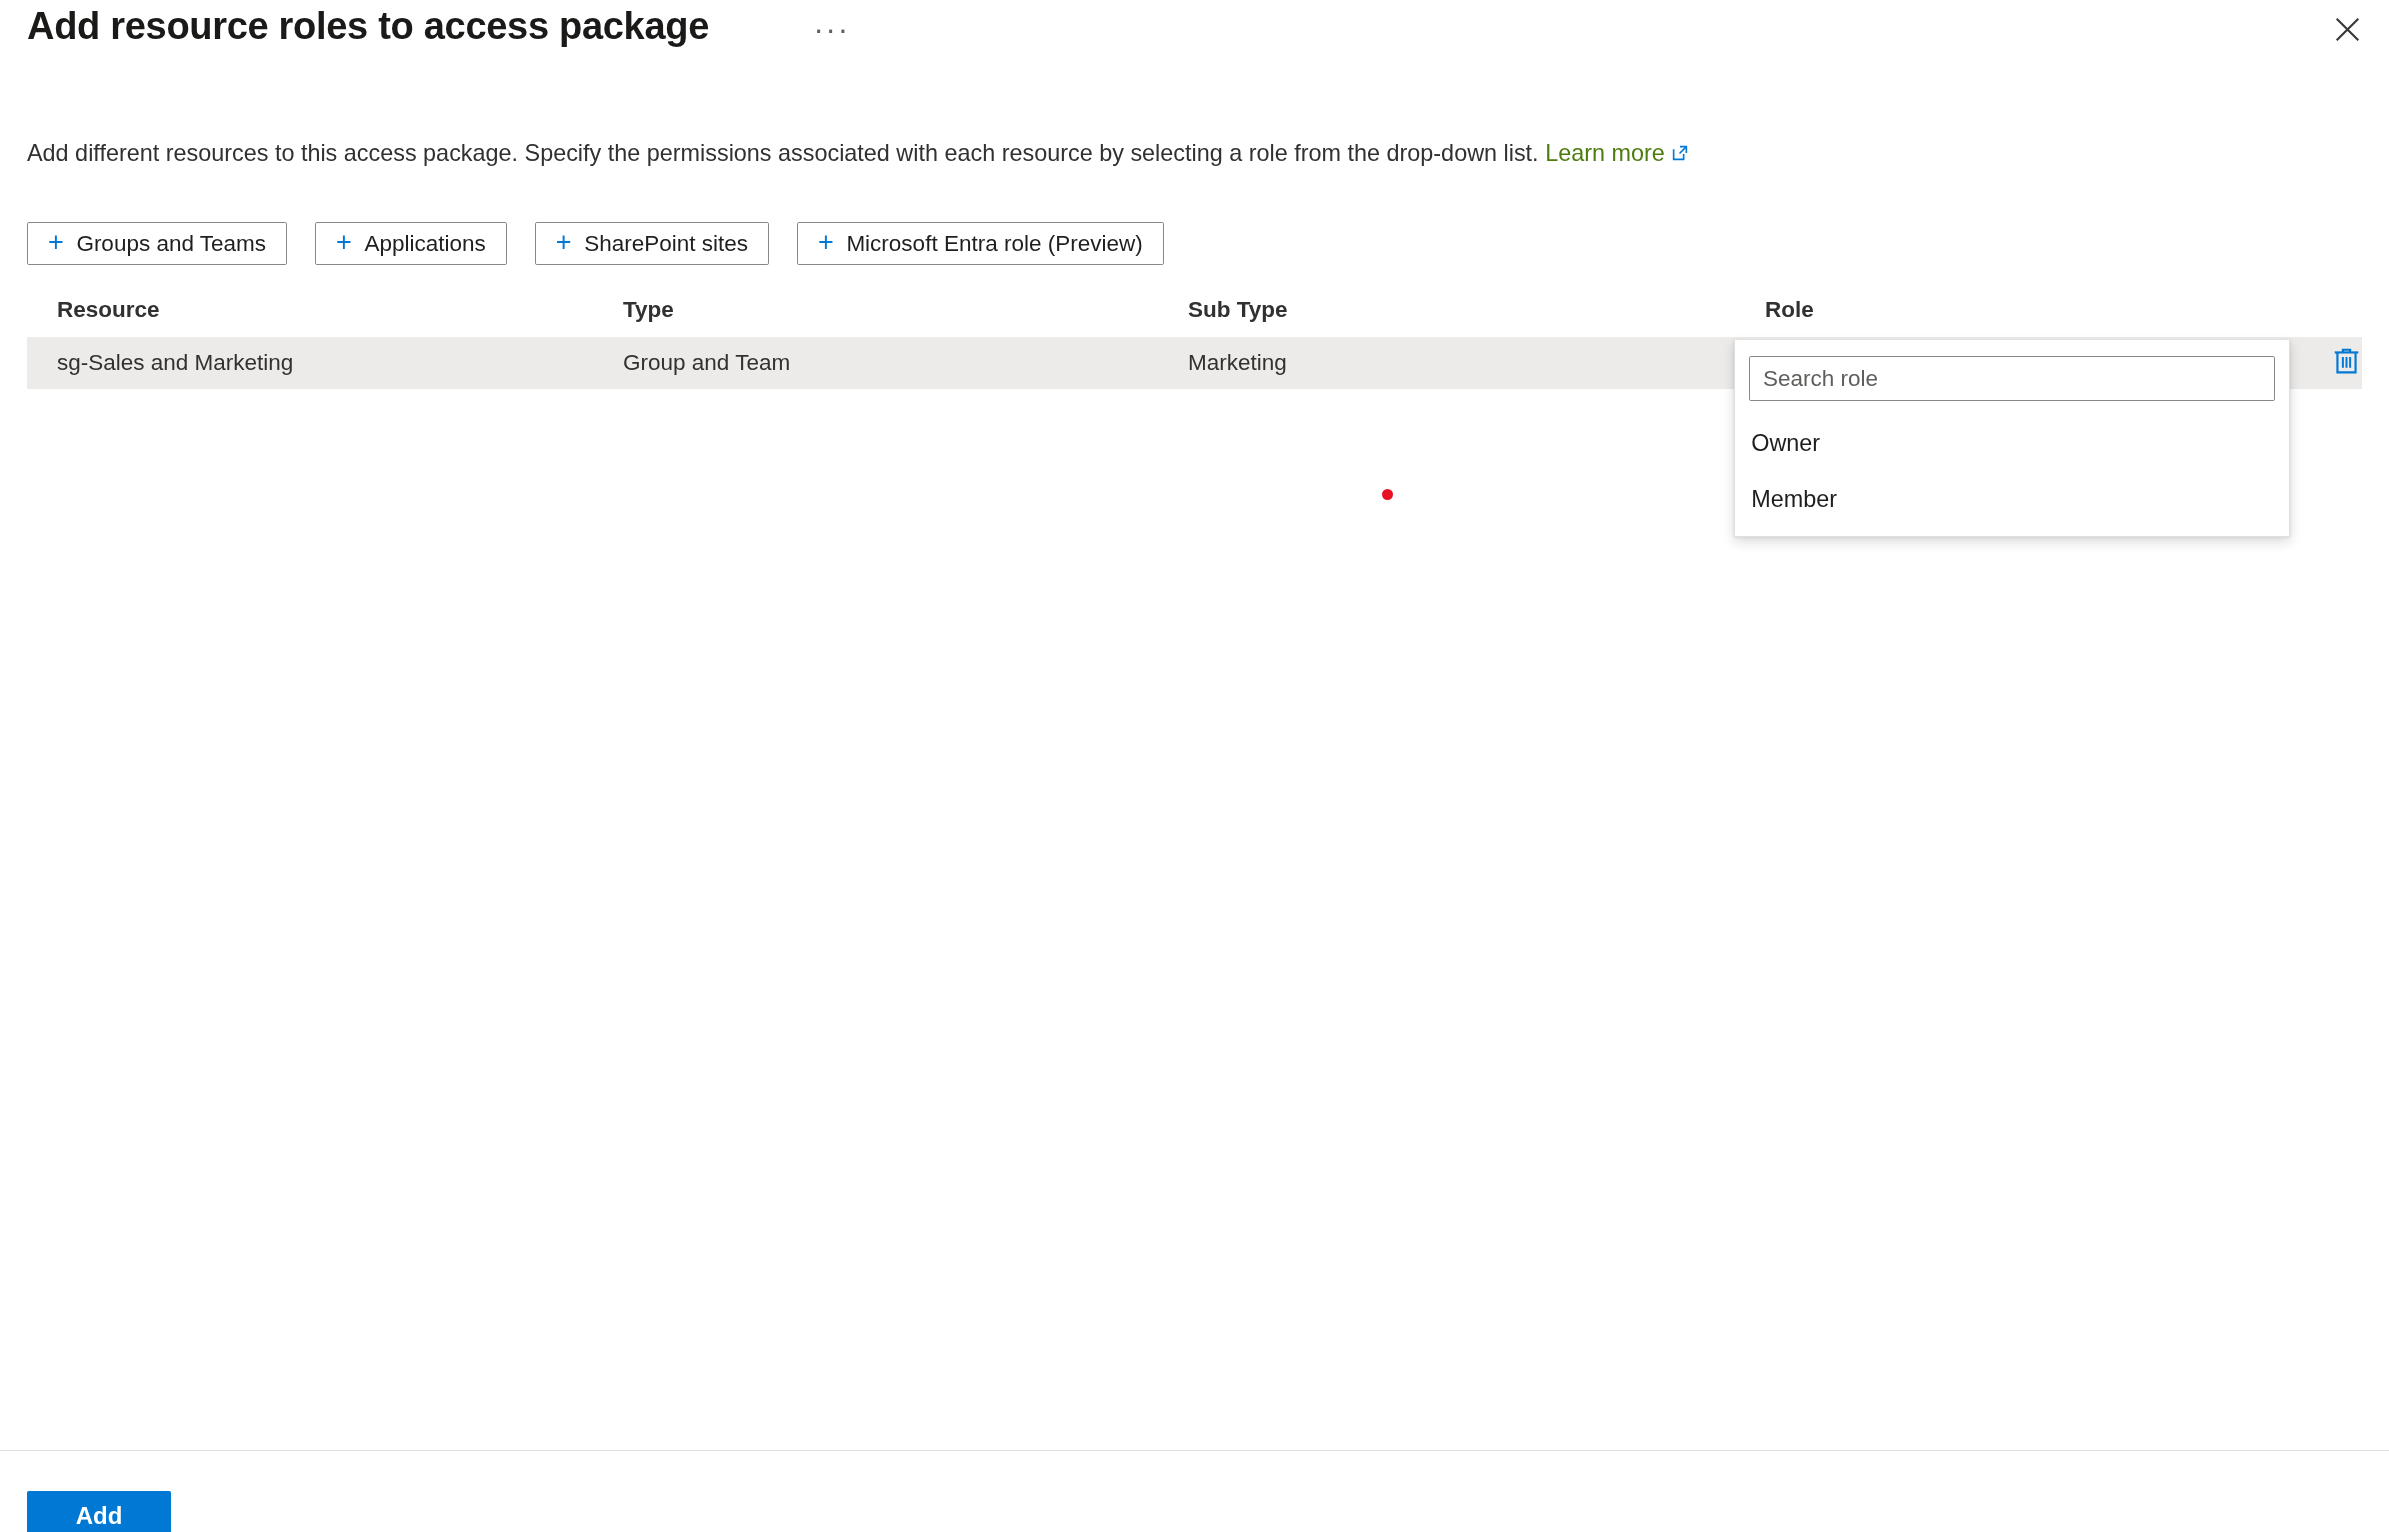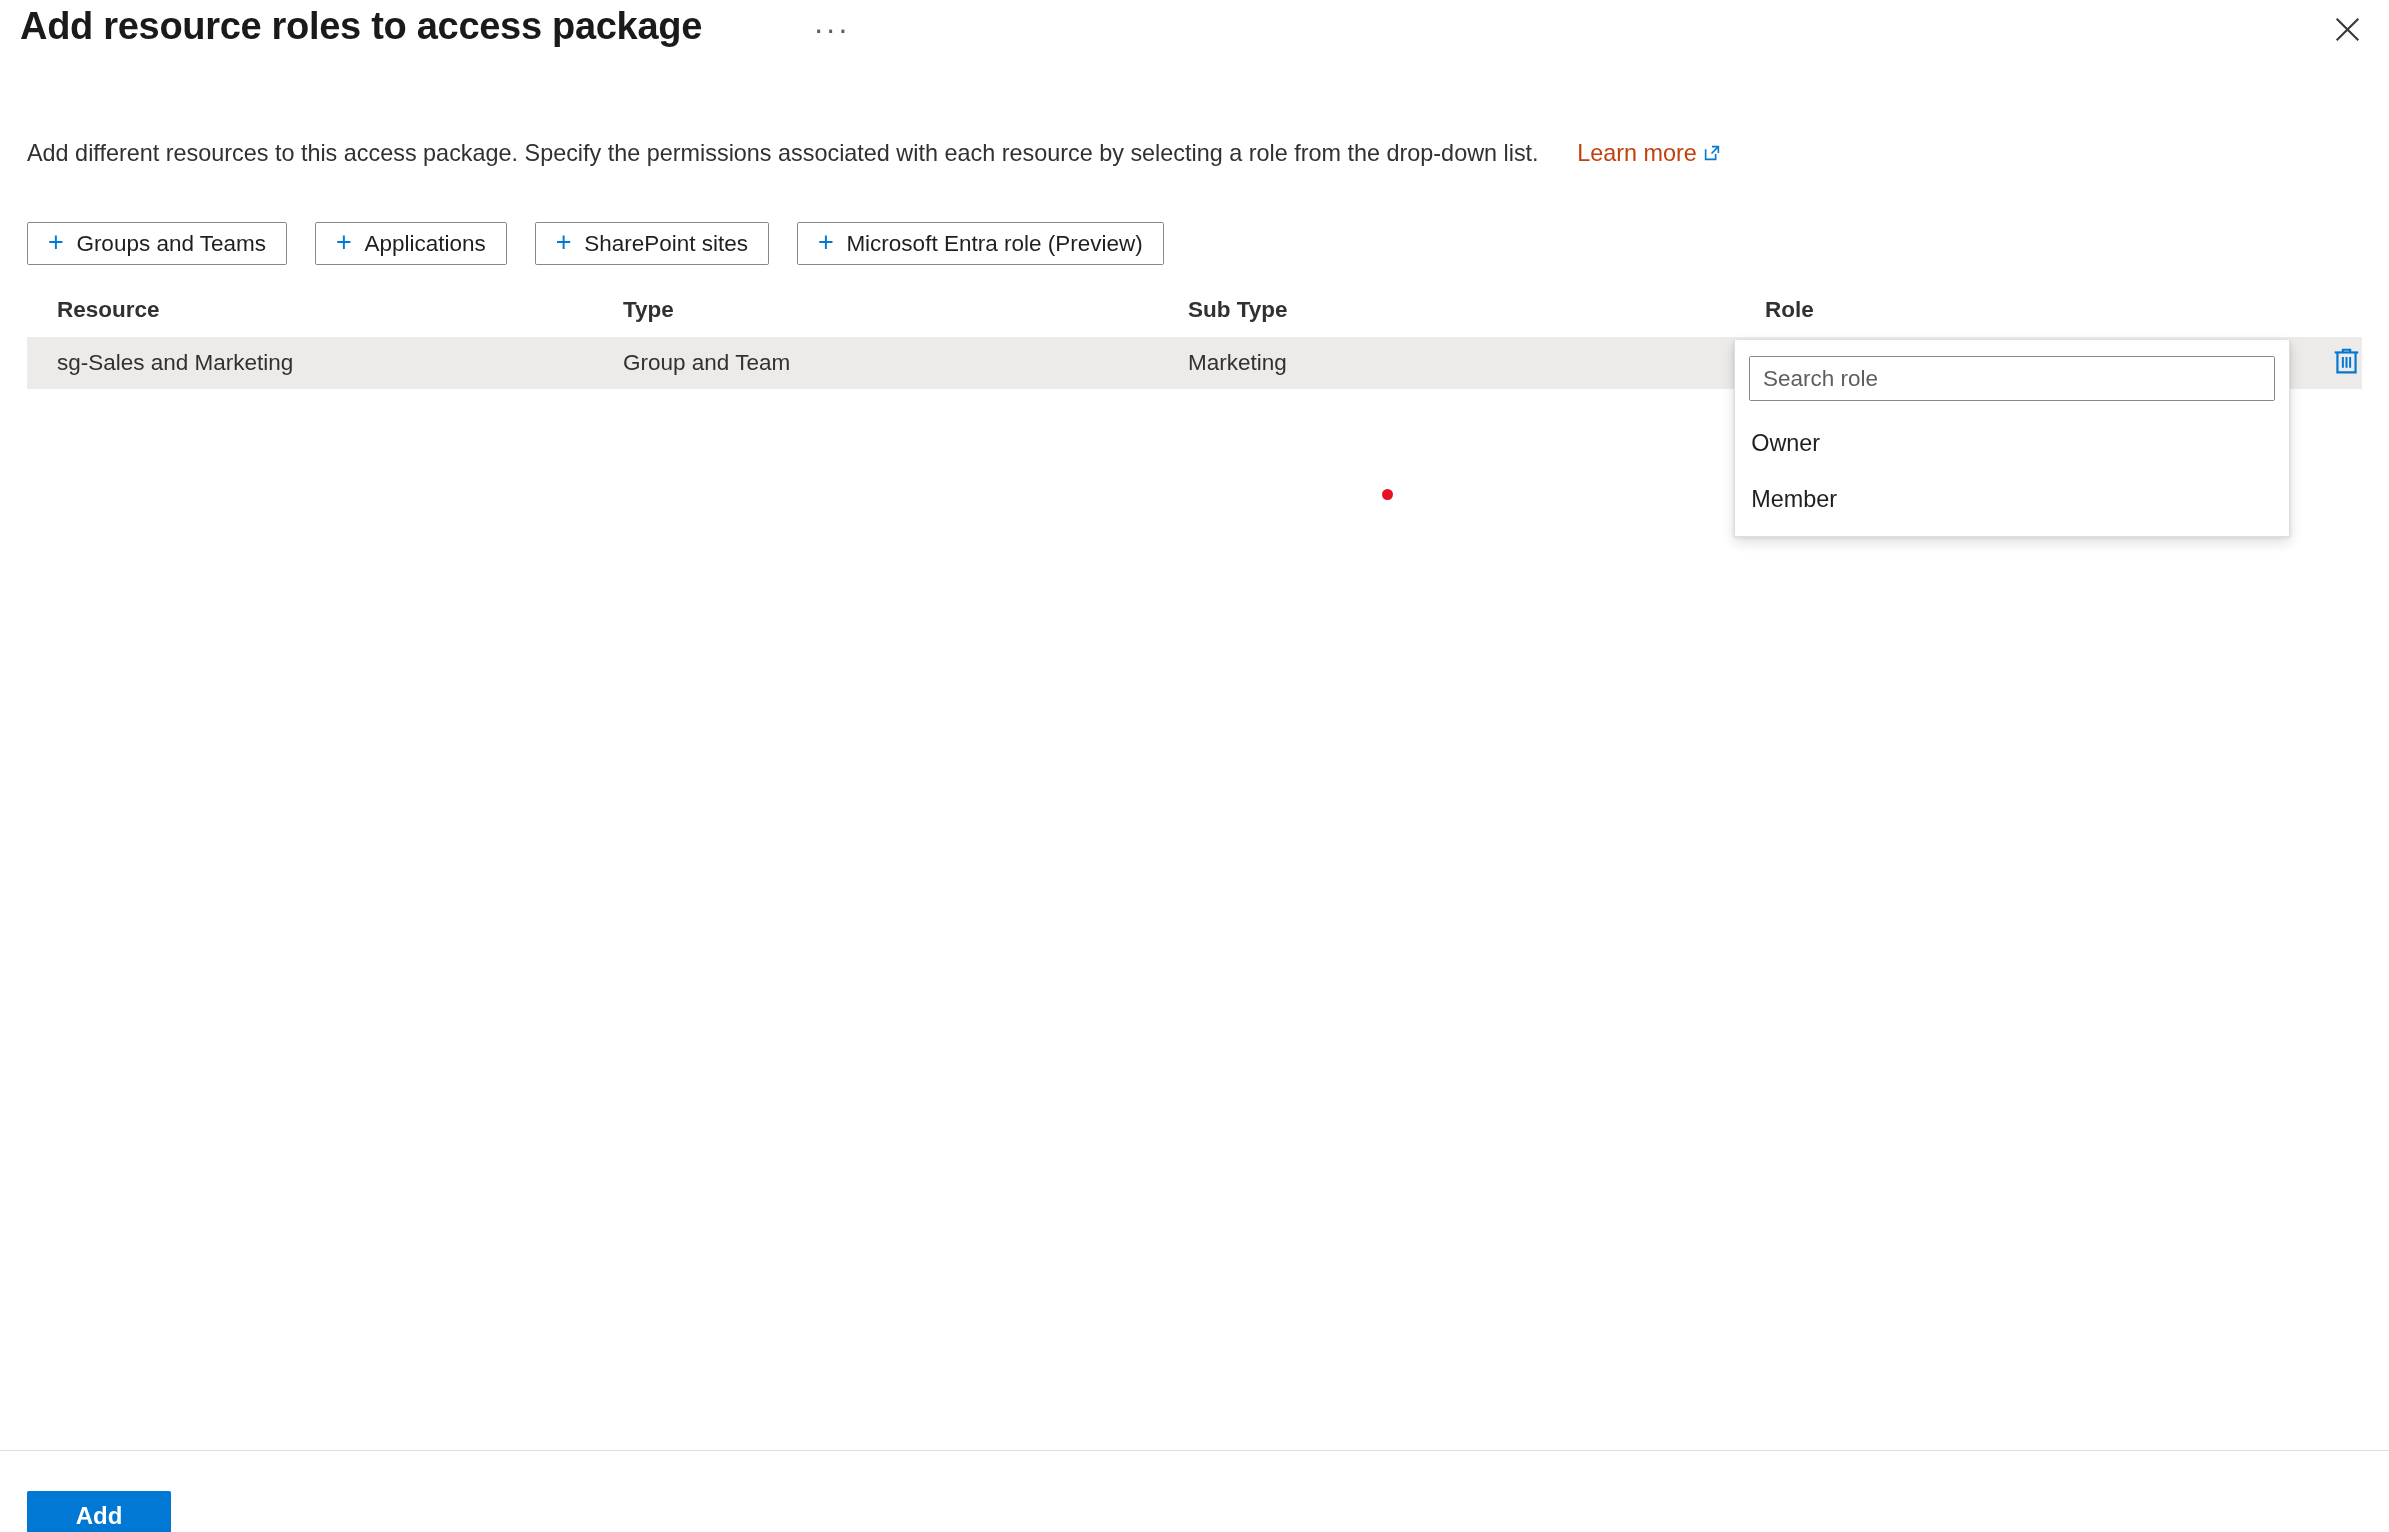--- a/index.html
+++ b/index.html
@@ -20,21 +20,21 @@
 
   
   .panel-header {
     position: absolute;
     left: 0; top: 0;
     width: 2389px;
     height: 86px;
   }
   .panel-title {
     position: absolute;
-    left: 20px;
+    left: 27px;
     top: 4.5px;
     font-size: 38px;
     font-weight: 600;
     color: #1b1a19;
     letter-spacing: -0.3px;
     white-space: nowrap;
   }
   .header-ellipsis {
     position: absolute;
     left: 808px;
@@ -65,24 +65,23 @@
   .description {
     position: absolute;
     left: 27px;
     top: 137px;
     font-size: 23.4px;
     line-height: 32px;
     color: #323130;
     white-space: nowrap;
   }
   .learn-more {
-    color: #c2410c;
+    color: #4d7c0f;
     text-decoration: none;
     cursor: pointer;
-    margin-left: 32px;
   }
   .ext-icon {
     display: inline-block;
     vertical-align: -1.8px;
     margin-left: 5.4px;
   }
 
   
   .action-row {
     position: absolute;

